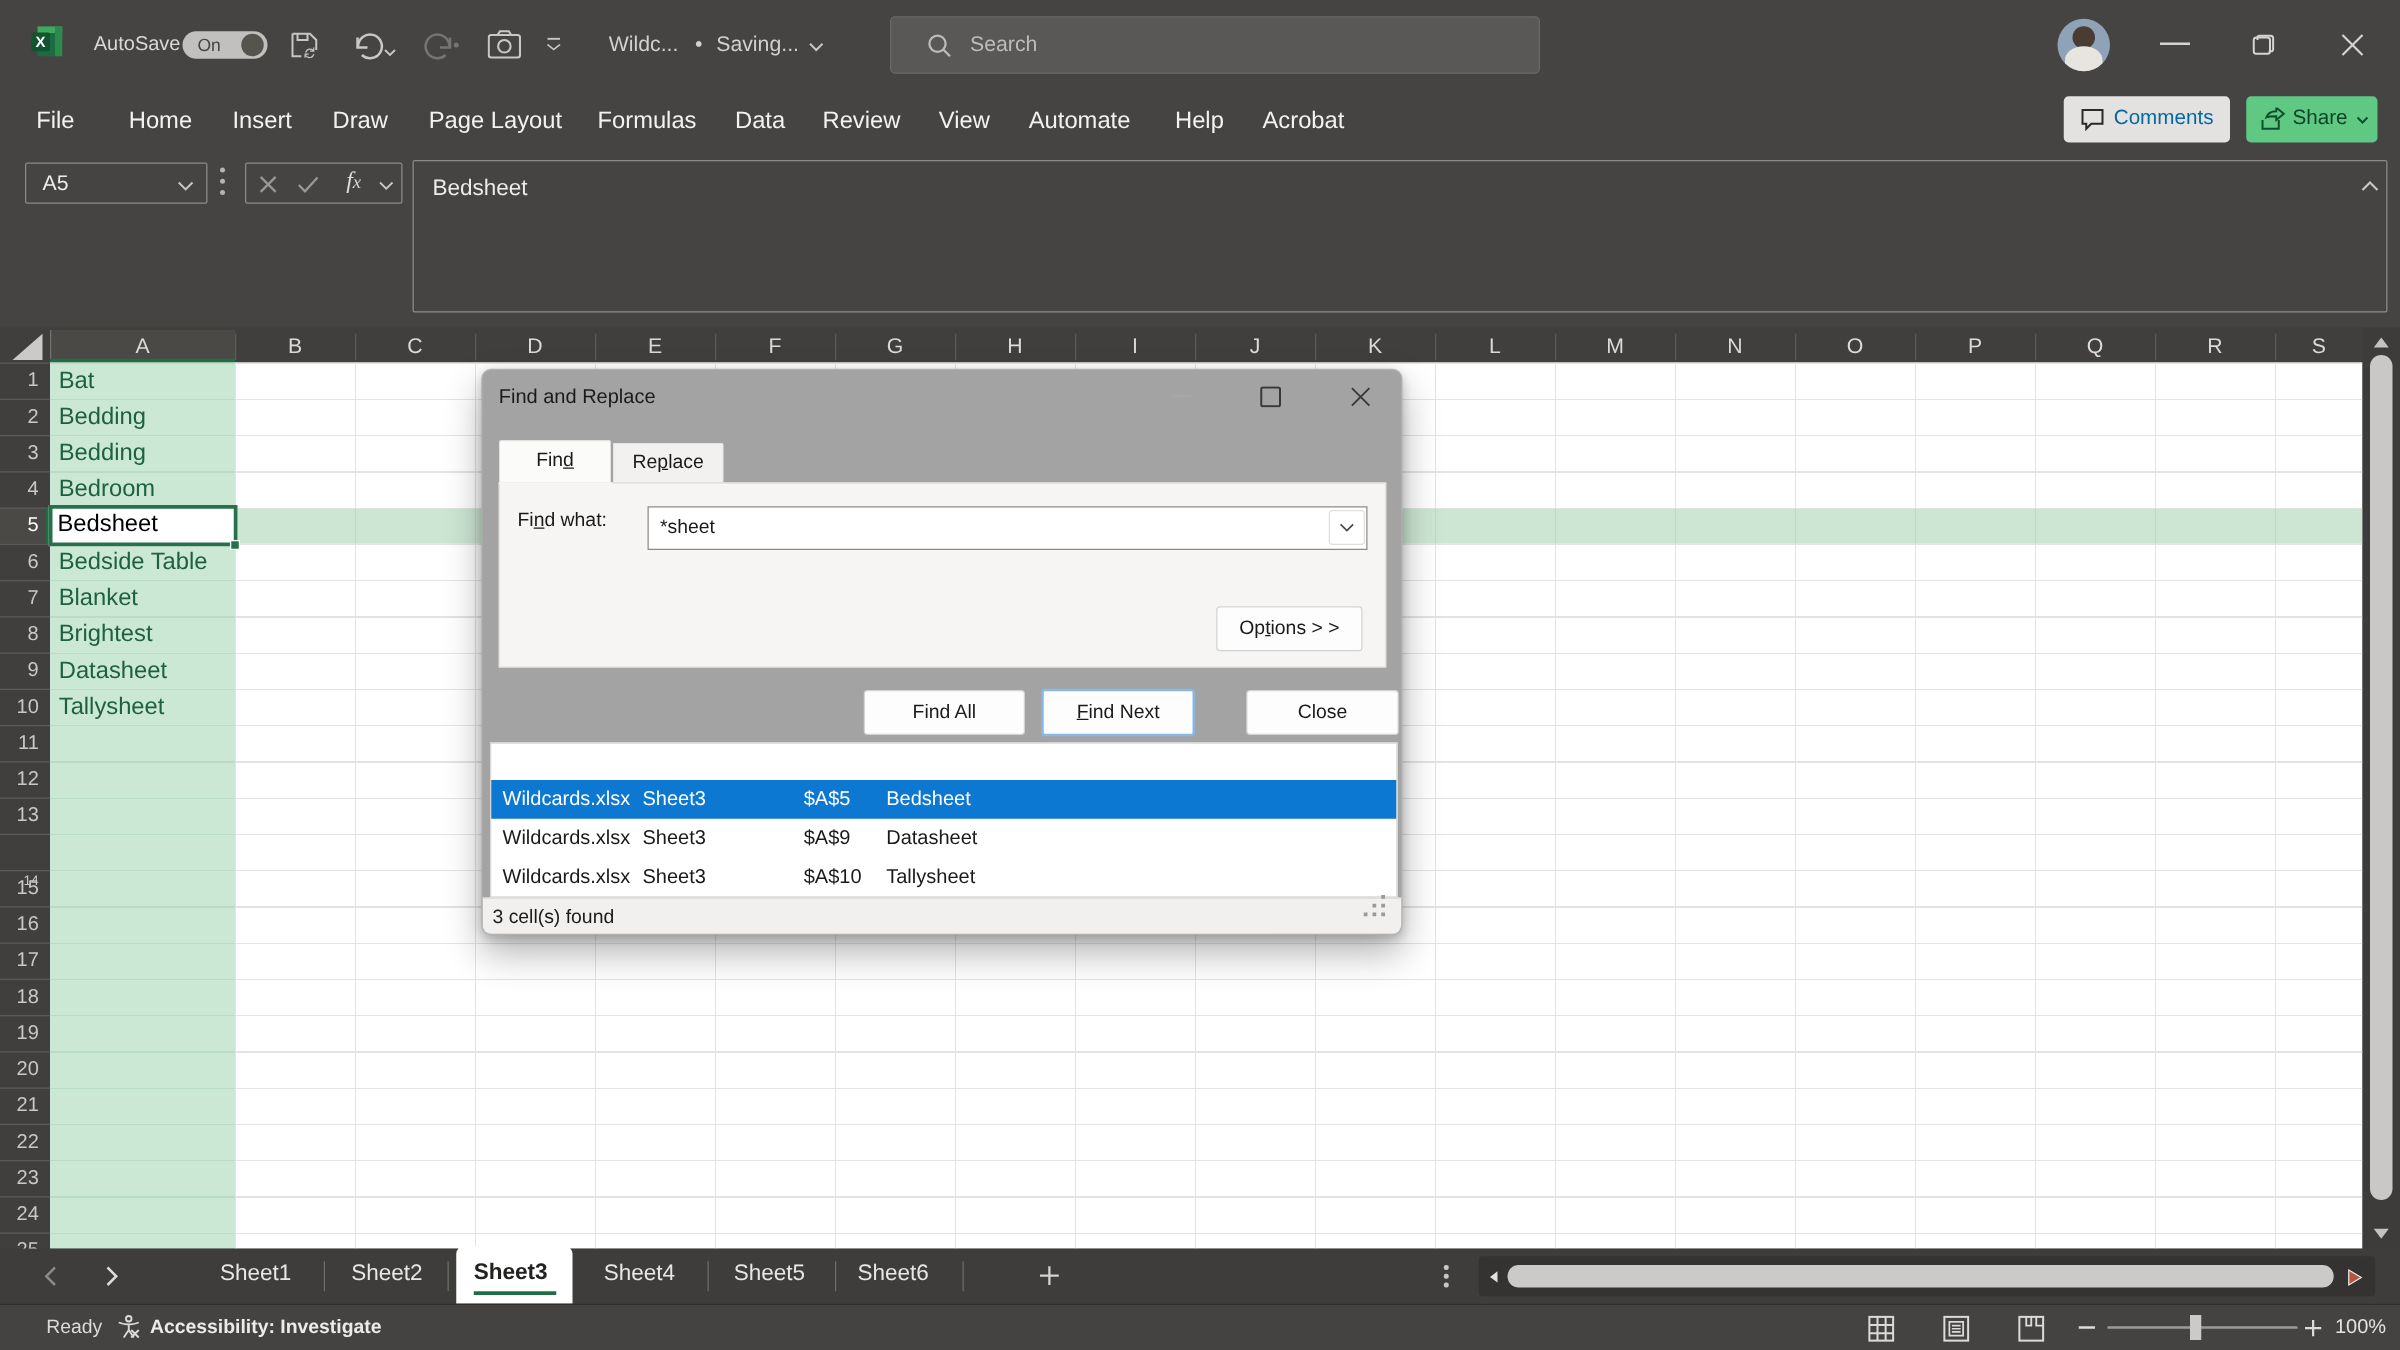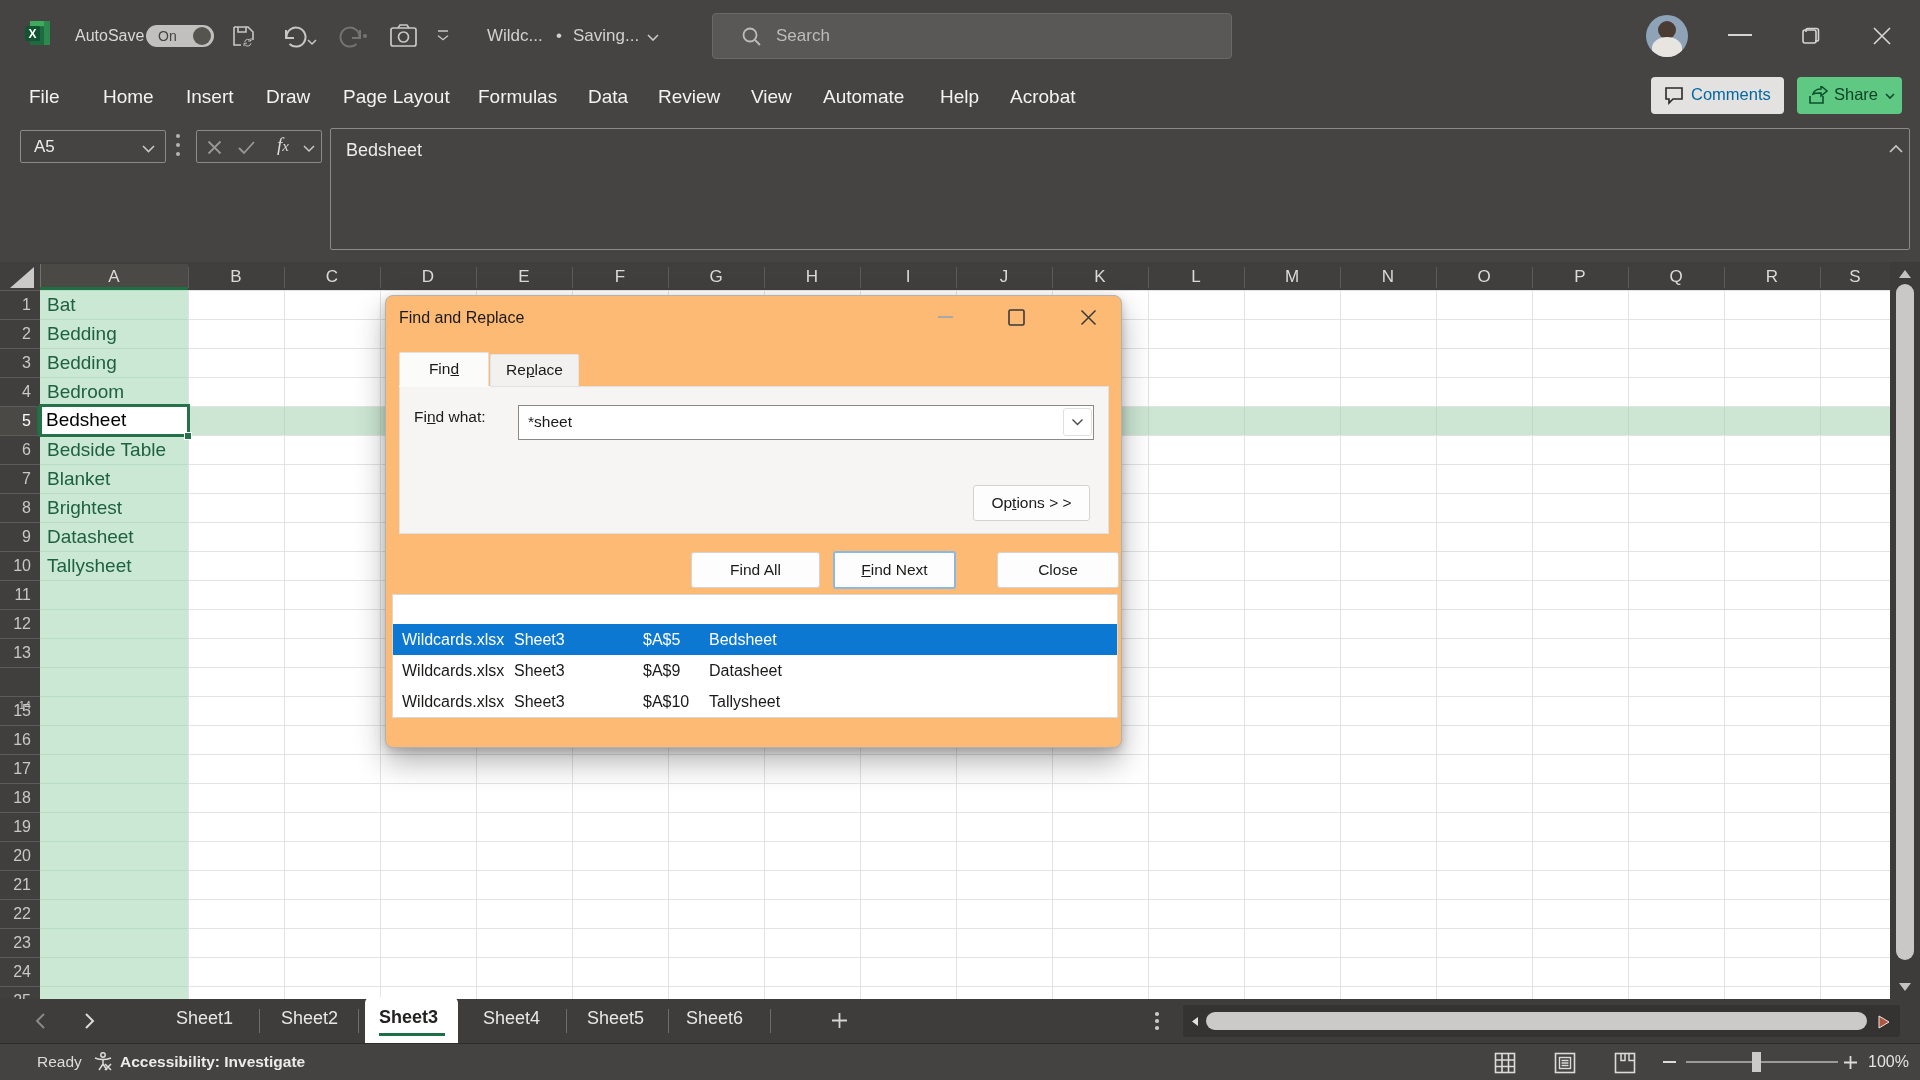--- a/index.html
+++ b/index.html
@@ -350,21 +350,21 @@
 
     <div class="abs" style="left:1663px;top:17px;width:13px;height:2px;background:#dcdbda;"></div>
     <div class="abs" style="left:1686px;top:17px;width:152px;height:2px;background:#9b9a99;"></div>
     <div class="abs" style="left:1752px;top:8px;width:9px;height:20px;background:#cbcac9;"></div>
     <svg class="abs" style="left:1843px;top:11px;" width="15" height="15" viewBox="0 0 15 15">
         <path d="M7.5 1 v13 M1 7.5 h13" stroke="#dcdbda" stroke-width="1.8"></path>
       </svg>
     <div class="abs" style="left:1868px;top:9px;font-size:16px;color:#e4e3e2;">100%</div>
   </div>
 
-  <div class="abs" id="dialog" style="left:385px;top:295px;width:737px;height:453px;background:#fdba74;border:1px solid #b3b2b1;border-radius:8px;box-shadow:0 14px 30px rgba(0,0,0,0.30), 0 3px 8px rgba(0,0,0,0.18);overflow:hidden;">
+  <div class="abs" id="dialog" style="left:385px;top:295px;width:737px;height:453px;background:#a3a3a3;border:1px solid #b3b2b1;border-radius:8px;box-shadow:0 14px 30px rgba(0,0,0,0.30), 0 3px 8px rgba(0,0,0,0.18);overflow:hidden;">
 
     <div class="abs" style="left:13px;top:13px;font-size:16px;color:#1b1a19;">Find and Replace</div>
     <div class="abs" style="left:552px;top:20px;width:15px;height:1.5px;background:#a9a8a7;"></div>
     <svg class="abs" style="left:622px;top:13px;" width="17" height="17" viewBox="0 0 17 17">
         <rect x="1" y="1" width="15" height="15" rx="1.5" fill="none" stroke="#3a3938" stroke-width="1.6"></rect>
       </svg>
     <svg class="abs" style="left:694px;top:13px;" width="17" height="17" viewBox="0 0 17 17">
         <path d="M1.5 1.5 L15.5 15.5 M15.5 1.5 L1.5 15.5" stroke="#3a3938" stroke-width="1.5"></path>
       </svg>
 
@@ -418,15 +418,24 @@
         <div class="abs" style="left:316px;top:7px;font-size:16px;">Datasheet</div>
       </div>
       <div class="abs" style="left:0;top:91px;width:724px;height:31px;color:#1b1a19;">
         <div class="abs" style="left:9px;top:7px;font-size:16px;">Wildcards.xlsx</div>
         <div class="abs" style="left:121px;top:7px;font-size:16px;">Sheet3</div>
         <div class="abs" style="left:250px;top:7px;font-size:16px;">$A$10</div>
         <div class="abs" style="left:316px;top:7px;font-size:16px;">Tallysheet</div>
       </div>
     </div>
 
+    <div class="abs" style="left:0;top:422px;width:737px;height:31px;background:#f1f0ef;border-top:1px solid #d9d8d7;">
+      <div class="abs" style="left:8px;top:6px;font-size:15.5px;color:#1b1a19;">3 cell(s) found</div>
+      <div class="abs" style="left:705px;top:11px;width:3px;height:3px;background:#9b9a99;"></div>
+      <div class="abs" style="left:712px;top:11px;width:3px;height:3px;background:#9b9a99;"></div>
+      <div class="abs" style="left:712px;top:4px;width:3px;height:3px;background:#9b9a99;"></div>
+      <div class="abs" style="left:719px;top:11px;width:3px;height:3px;background:#9b9a99;"></div>
+      <div class="abs" style="left:719px;top:4px;width:3px;height:3px;background:#9b9a99;"></div>
+      <div class="abs" style="left:719px;top:-3px;width:3px;height:3px;background:#9b9a99;"></div>
+    </div>
   </div>
 
 </div>
 
 </body></html>

